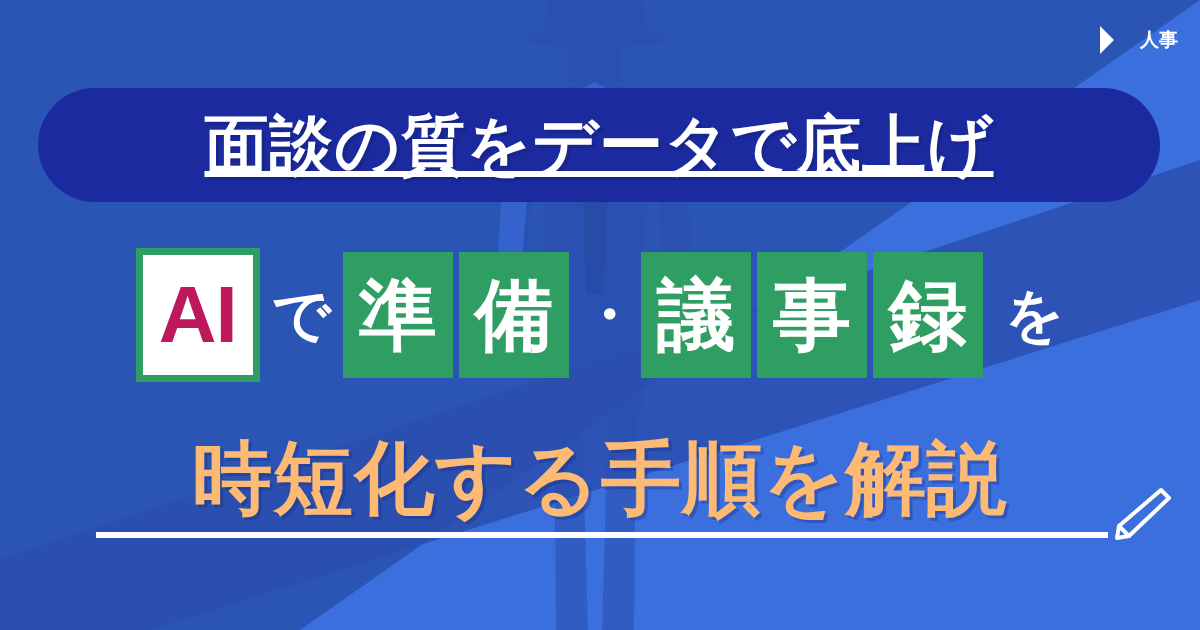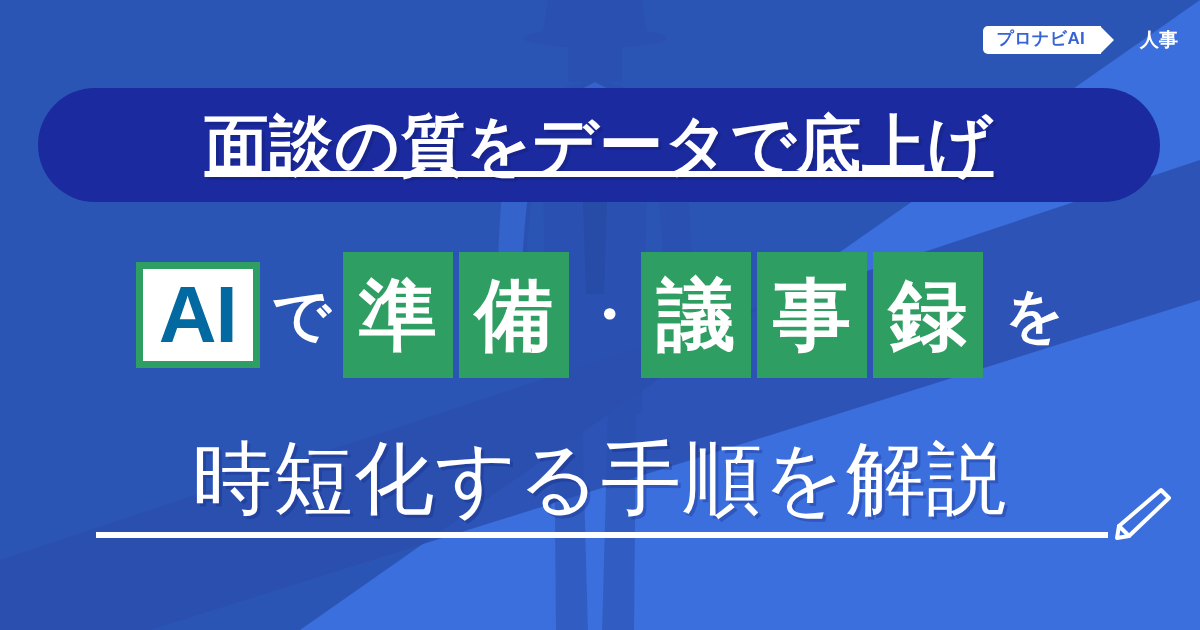--- a/index.html
+++ b/index.html
@@ -132,25 +132,25 @@
     display: flex;
     align-items: center;
     justify-content: center;
     gap: 0px;
   }
   .ai-box {
     display: inline-flex;
     align-items: center;
     justify-content: center;
     width: 124px;
-    height: 106px;
+    height: 134px;
     background: #ffffff;
     border: 7px solid #2f9e63;
     box-sizing: border-box;
-    color: #0369a1;
+    color: #be185d;
     font-size: 80px;
     font-weight: bold;
     line-height: 1;
     letter-spacing: -1px;
   }
   .plain-kana {
     color: #ffffff;
     font-size: 58px;
     font-weight: bold;
     padding: 0 12px;
@@ -189,23 +189,23 @@
   
   .line3 {
     position: absolute;
     left: 0;
     top: 424px;
     width: 1200px;
     height: 112px;
     display: flex;
     align-items: center;
     justify-content: center;
-    color: #ffffff;
+    color: #fdba74;
     font-size: 80px;
-    font-weight: normal;
+    font-weight: bold;
     letter-spacing: 1px;
     white-space: nowrap;
     text-shadow: 3px 3px 0 rgba(20,32,120,.30);
   }
 
   
   .underline {
     position: absolute;
     left: 96px;
     top: 532px;
@@ -255,21 +255,20 @@
 
         <path d="M84 132 C74 156 70 214 68 268 L92 270 C96 212 100 172 108 150 Z"></path>
       </g>
       <g fill="#1f3f92" opacity=".6">
         <path d="M152 180 L165 198 L178 180 L174 300 L156 300 Z"></path>
       </g>
     </svg>
   </div>
 
   <div class="logo">
-    <span class="logo-pill">プロナビAI</span>
     <span class="logo-arrow"></span>
     <span class="logo-suffix">人事</span>
   </div>
 
   <div class="headline">
 
     <div class="band"></div>
     <div class="line1">面談の質をデータで底上げ</div>
 
     <div class="line2">

